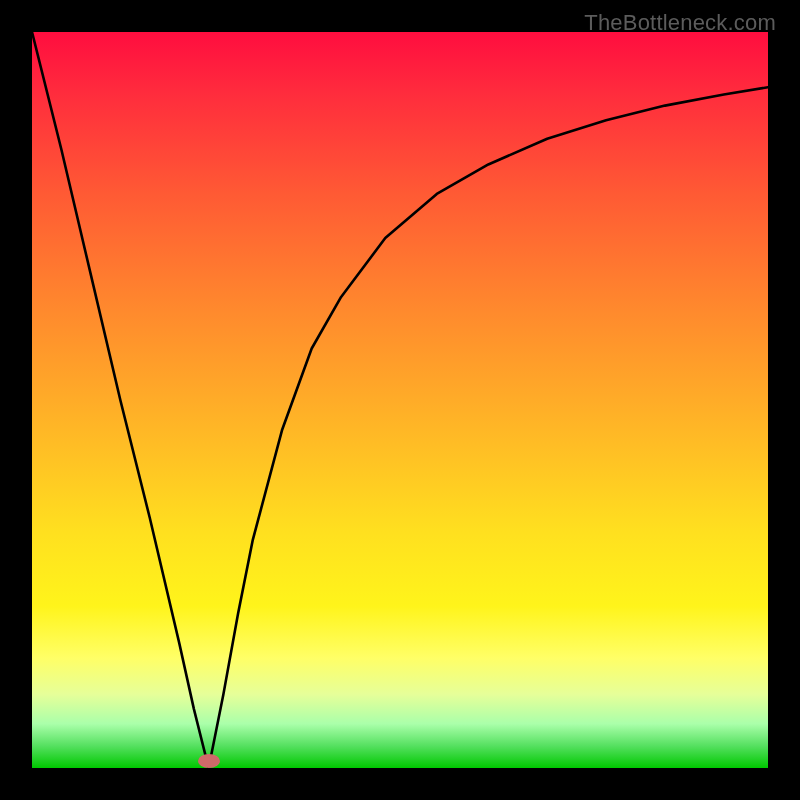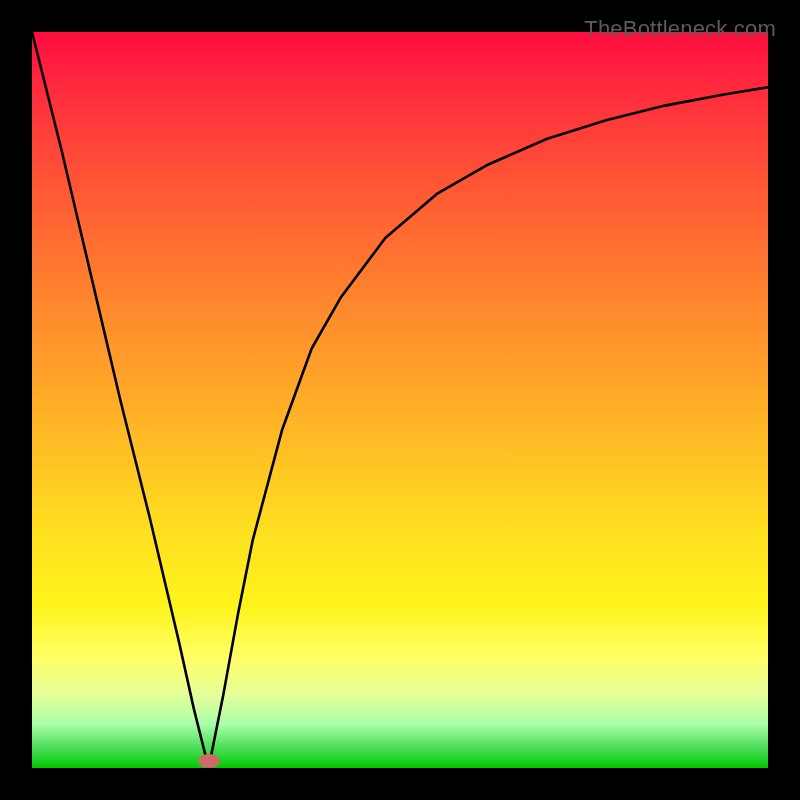--- a/index.html
+++ b/index.html
@@ -50,21 +50,21 @@
   .marker {
     position: absolute;
     width: 22px;
     height: 14px;
     border-radius: 50%;
     background: #cf6a6a;
     transform: translate(-50%, -50%);
   }
   .attribution {
     position: absolute;
-    top: 16px;
+    top: 10px;
     right: 24px;
     color: #5c5c5c;
     font-size: 22px;
     letter-spacing: 0.2px;
     user-select: none;
   }
 </style>
 </head>
 <body>
 

